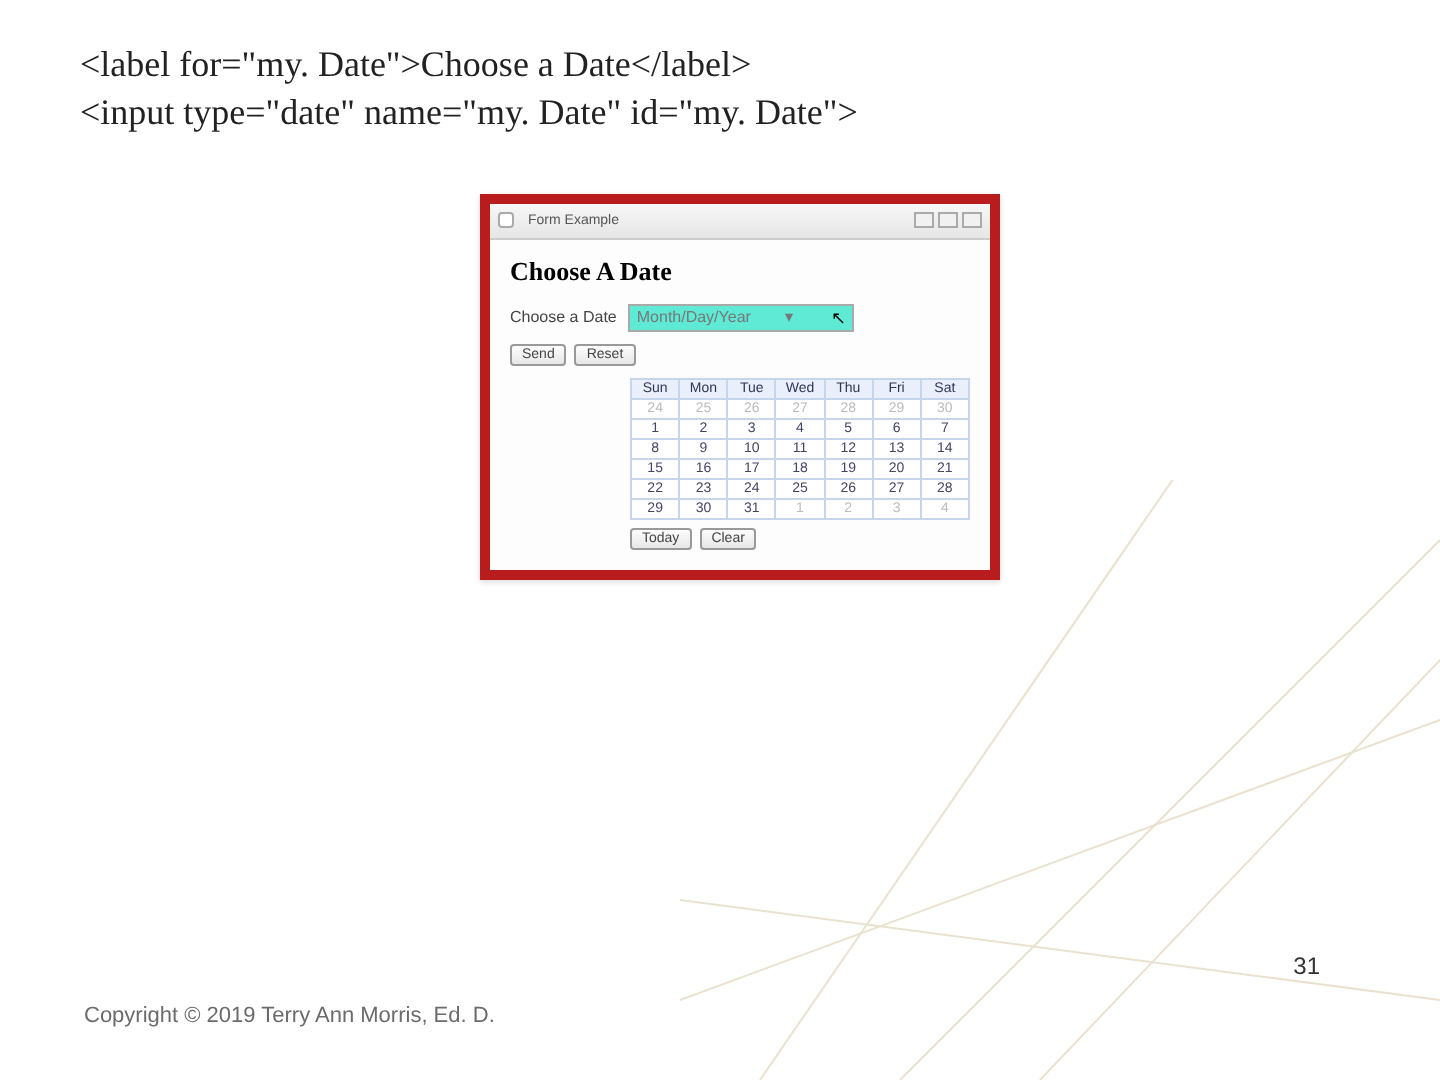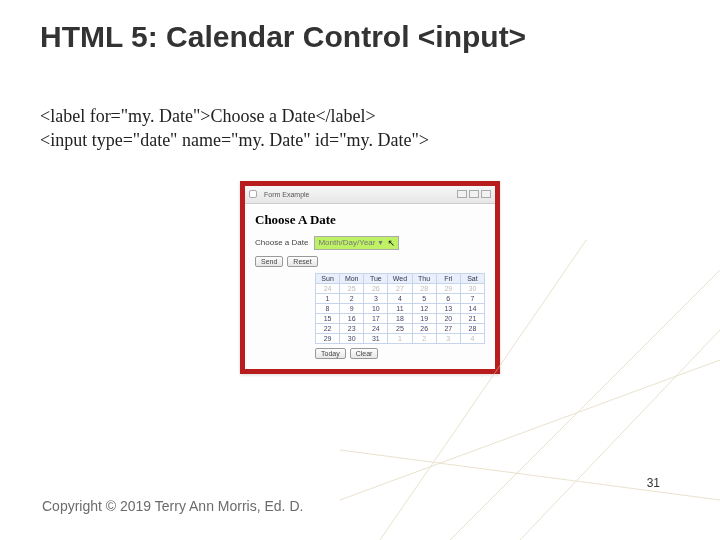--- a/index.html
+++ b/index.html
@@ -72,22 +72,22 @@
   }
   .form-row {
     display: flex; align-items: center; gap: 6px; margin-bottom: 6px;
   }
   .form-label { font-size: 8px; }
   .date-input {
     border: 1px solid #aaa;
     padding: 1px 3px;
     font-size: 8px;
     color: #777;
-    background: #bef264;
-    display: flex; align-items: center; gap: 3px;
+    background: #5eead4;
+    display: flex; align-items: center; gap: 17px;
   }
   .cursor-arrow {
     font-size: 9px; color: #000; margin-left: 2px;
   }
   .btn-row { display: flex; gap: 4px; margin-bottom: 6px; }
   .mini-btn {
     border: 1px solid #999;
     background: linear-gradient(#fdfdfd,#e7e7e7);
     padding: 1px 5px;
     font-size: 7px;
@@ -122,39 +122,38 @@
     bottom: 50px;
     font-family: Arial, sans-serif;
     font-size: 12px;
     color: #333;
   }
   .copyright {
     position: absolute;
     left: 42px;
     bottom: 26px;
     font-family: Arial, sans-serif;
-    font-size: 14px;
+    font-size: 11px;
     color: #6b6b6b;
   }
   .deco-lines {
     position: absolute;
     right: 0;
     bottom: 0;
     width: 380px;
     height: 300px;
     pointer-events: none;
     opacity: 0.55;
   }
 </style>
 </head>
 <body>
 
 <div class="slide">
 
-  <h1 class="title">HTML 5: Calendar Control &lt;input&gt;</h1>
 
   <div class="codeblock">
     <div>&lt;label for="my. Date"&gt;Choose a Date&lt;/label&gt;</div>
     <div> &lt;input type="date" name="my. Date" id="my. Date"&gt;</div>
   </div>
 
   <div class="screenshot">
     <div class="browser-chrome">
       <span class="chrome-dot"></span>
       <span class="tab">Form Example</span>

